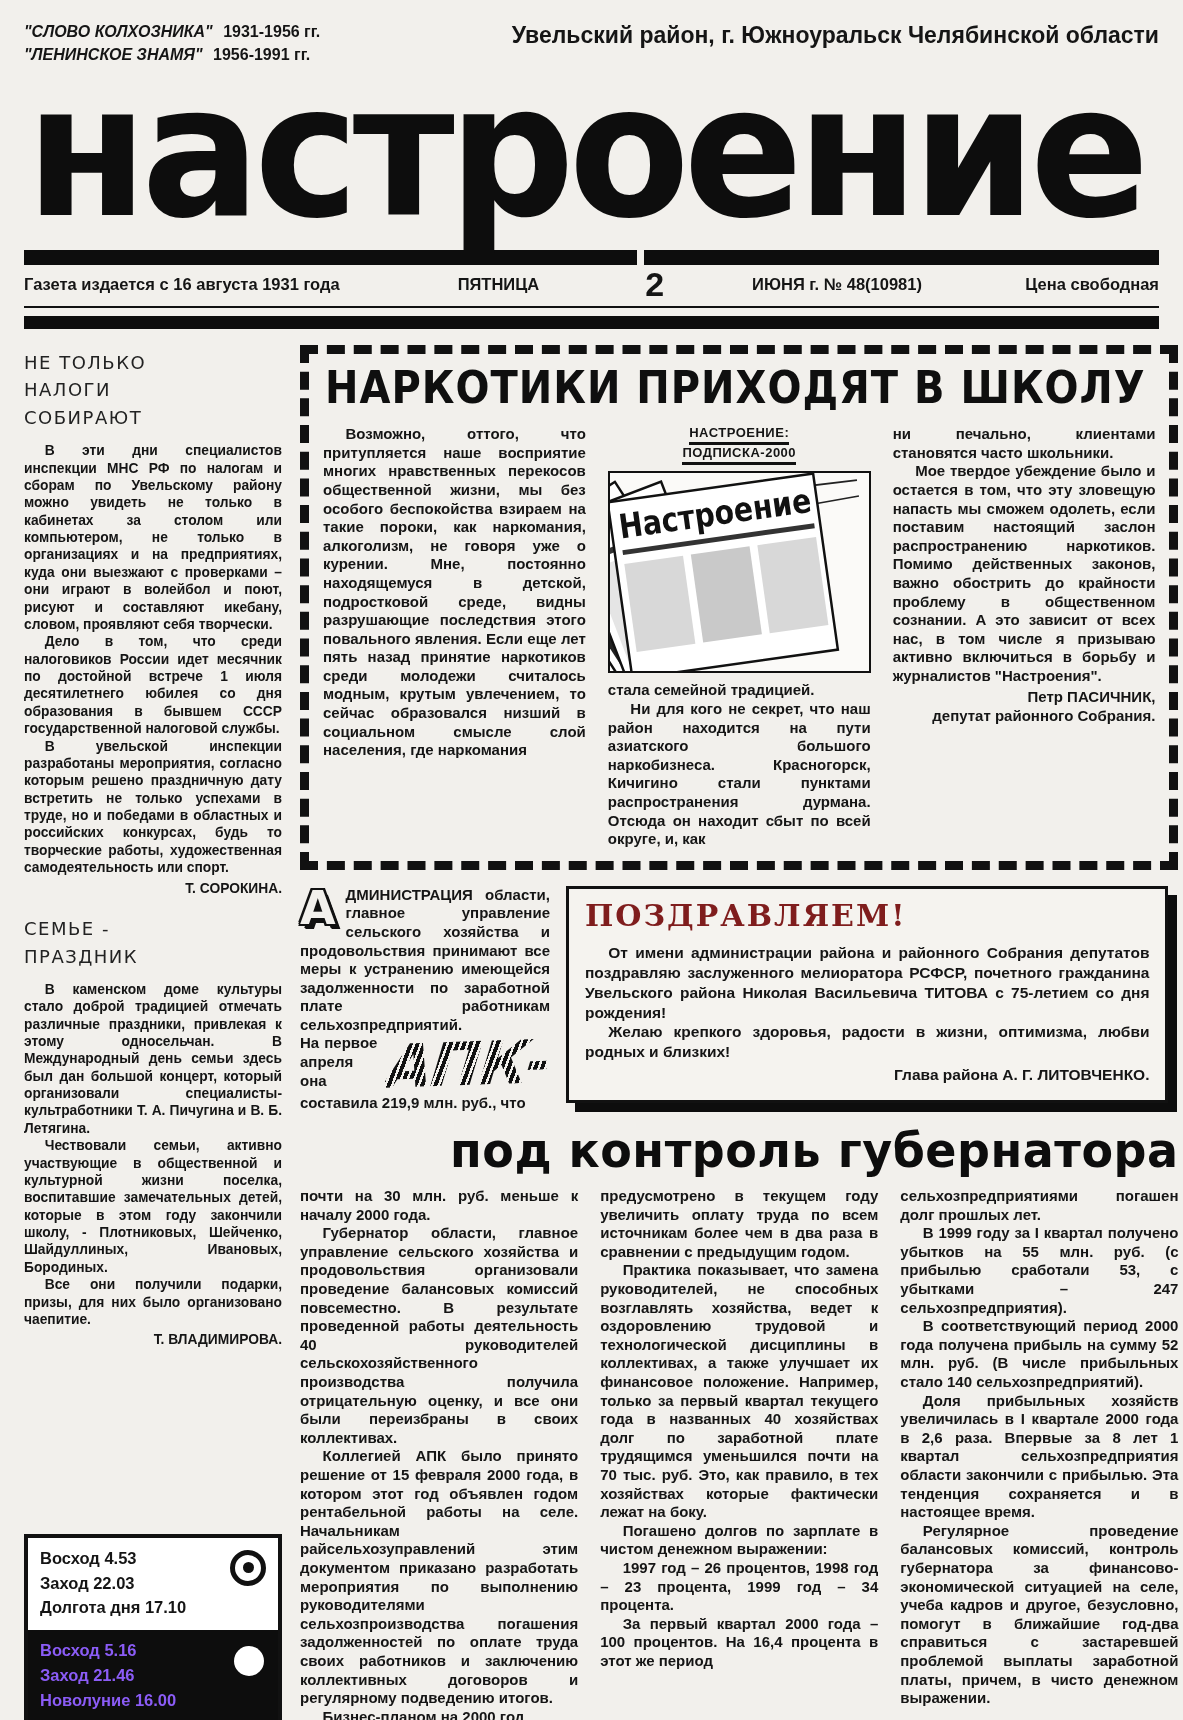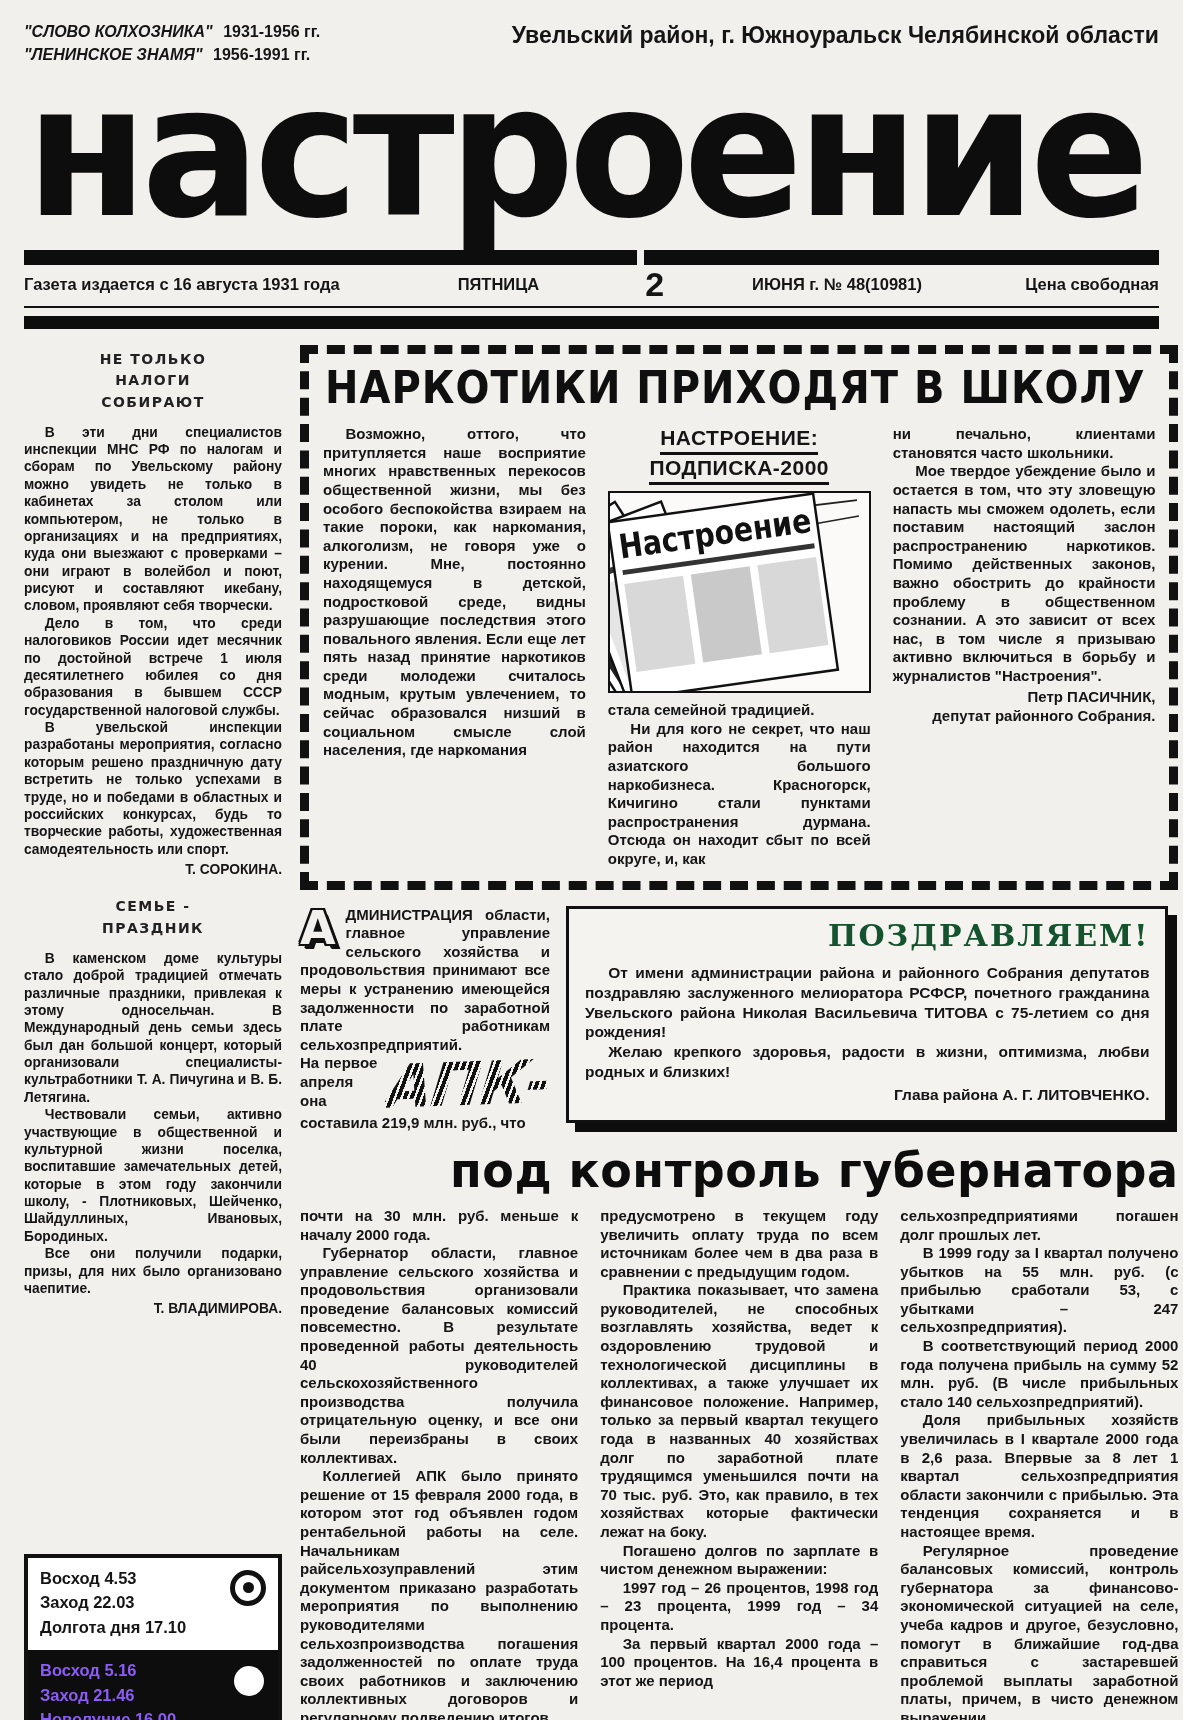--- a/index.html
+++ b/index.html
@@ -41,45 +41,44 @@
   .dl-price{margin-left:auto;}
   .thick-rule{height:13px;background:#0d0d0d;margin-top:8px;}
   
   .grid{display:grid;grid-template-columns:258px 1fr;column-gap:18px;margin-top:16px;height:1378px;}
   p{margin:0;text-indent:1.5em;text-align:justify;}
   .noindent{text-indent:0;}
   .sig{text-align:right;text-indent:0;margin-top:3px;}
   
   .sidebar{display:flex;flex-direction:column;font-size:13.8px;line-height:1.26;font-weight:700;}
   .s-title{
-    font-family:"DejaVu Sans",sans-serif;font-weight:bold;
-    font-size:14px;line-height:1.55;letter-spacing:1.5px;color:#222;
+    font-family:"DejaVu Sans",sans-serif;font-weight:normal;
+    font-size:18px;line-height:1.55;letter-spacing:1.5px;color:#222;
     margin:4px 0 10px 0;
-    text-align:center;
   }
   .s-article{margin-bottom:14px;}
   .sunbox{margin-top:auto;border:4px solid #111;background:#fff;}
   .sun-part,.moon-part{position:relative;padding:8px 48px 10px 12px;font-size:16.5px;line-height:1.5;font-weight:700;}
   .moon-part{background:#0d0d0d;color:#8b5cf6;}
   .sun-icon{position:absolute;right:12px;top:12px;width:26px;height:26px;border:5px solid #111;border-radius:50%;}
   .sun-icon::after{content:"";position:absolute;inset:0;margin:auto;width:11px;height:11px;background:#111;border-radius:50%;}
   .moon-icon{position:absolute;right:14px;top:16px;width:30px;height:30px;background:#fff;border-radius:50%;}
   
   .main{font-size:15px;line-height:1.24;font-weight:700;}
   .drugbox{border:9px dashed #111;padding:8px 14px 12px 14px;}
   .drug-headline{
     font-family:"DejaVu Sans",sans-serif;font-weight:bold;font-size:40px;
     letter-spacing:1px;white-space:nowrap;margin:2px 0 12px 2px;
     transform:scaleY(1.1);transform-origin:left center;color:#0f0f0f;
   }
   .cols3{display:grid;grid-template-columns:1fr 1fr 1fr;column-gap:22px;}
   .promo{text-align:center;margin-bottom:6px;}
   .promo span{
     display:block;width:fit-content;margin:0 auto;
-    font-size:21px;font-weight:700;letter-spacing:0.5px;
+    font-size:13px;font-weight:700;letter-spacing:0.5px;
     border-bottom:3.5px solid #111;padding-bottom:1px;text-align:center;
   }
   .photo{border:2px solid #111;background:#fbfaf8;margin-bottom:8px;}
   .photo svg{display:block;width:100%;height:198px;}
   
   .band{display:grid;grid-template-columns:250px 1fr;column-gap:16px;margin-top:16px;}
   .dropcap{
     float:left;font-family:"DejaVu Sans",sans-serif;font-weight:bold;
     font-size:46px;line-height:0.85;padding:3px 10px 2px 0;
     color:#f2f0ec;
@@ -100,21 +99,21 @@
     }
   }
   .congrats{
     border:3px solid #111;background:#f5f3ef;
     box-shadow:9px 9px 0 0 #0d0d0d;
     margin:0 10px 10px 0;padding:6px 16px 10px 16px;
     font-size:15.5px;line-height:1.28;
   }
   .congrats h3{
     font-family:"DejaVu Serif",serif;font-weight:bold;font-size:30px;
-    letter-spacing:2px;text-align:right;margin:2px 0 8px 0;color:#14532d;
+    letter-spacing:2px;text-align:left;margin:2px 0 8px 0;color:#7f1d1d;
   }
   .apk-headline{
     font-family:"DejaVu Sans",sans-serif;font-weight:bold;font-size:46px;
     letter-spacing:0.5px;white-space:nowrap;color:#0d0d0d;
     margin:14px 0 14px 150px;line-height:1;
     transform:scaleY(1.05);transform-origin:left center;
   }
   .bottom{margin-top:2px;}
 </style>
 </head>

